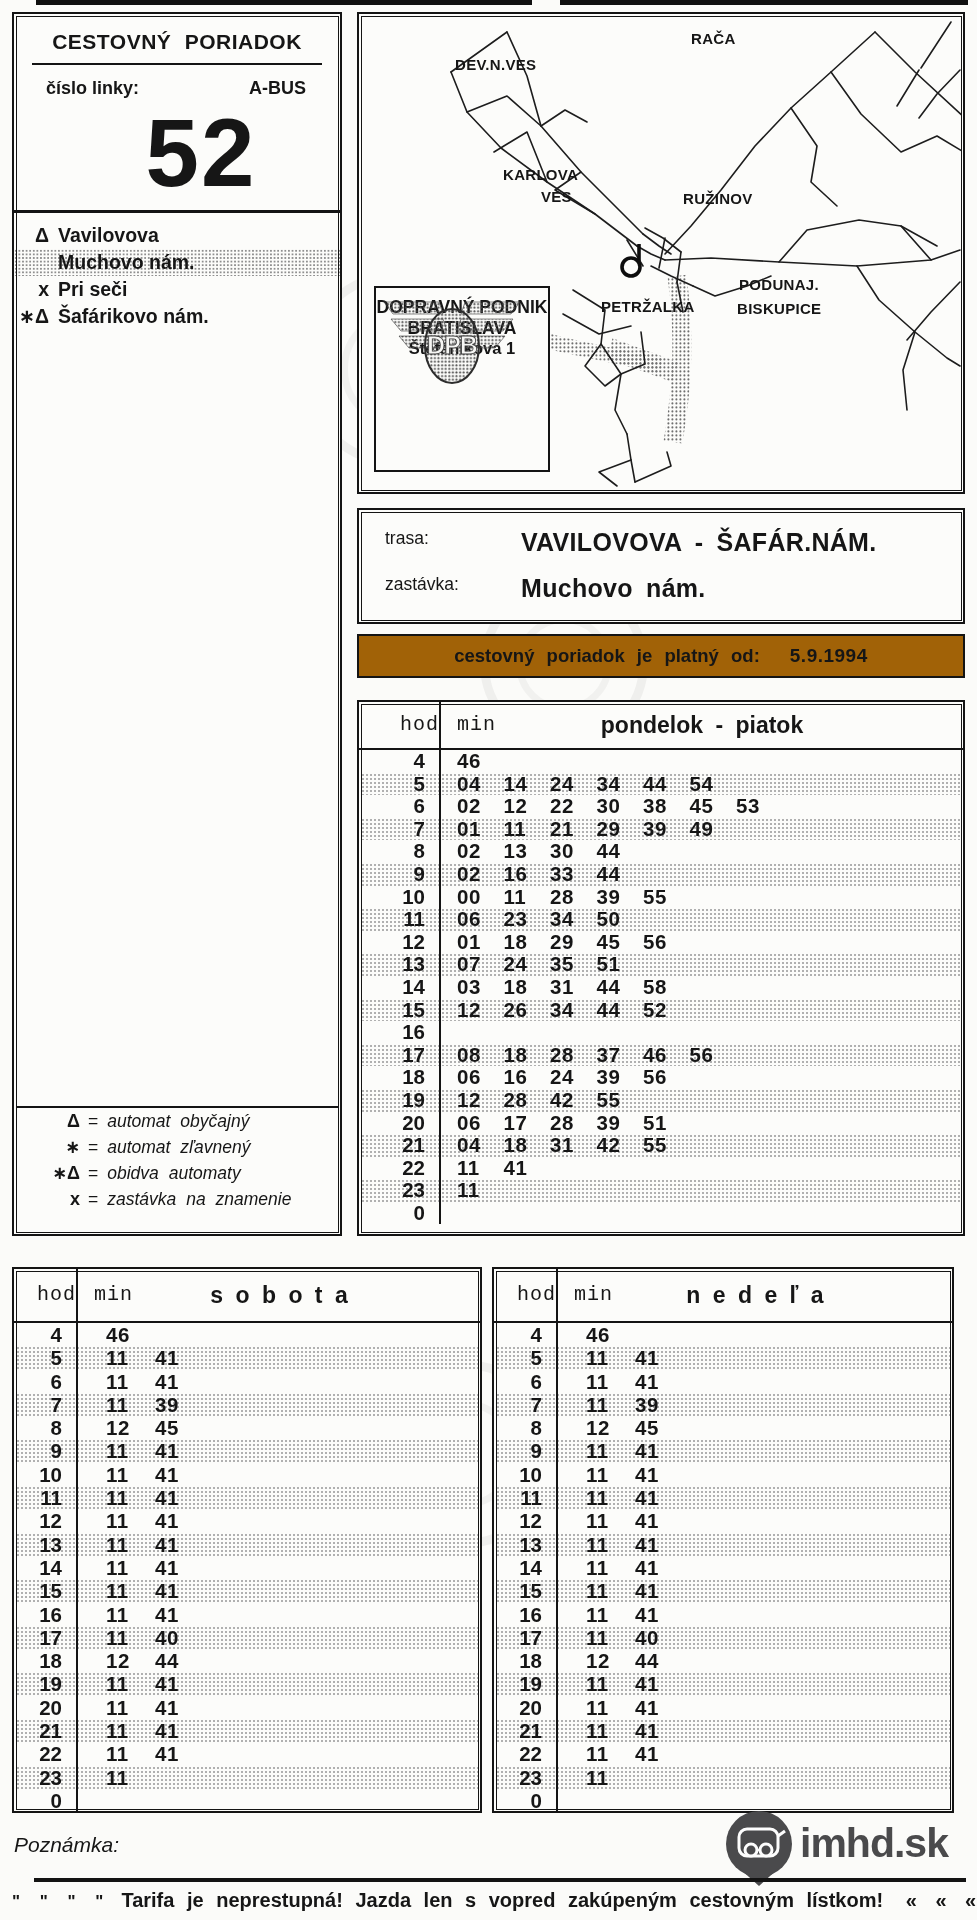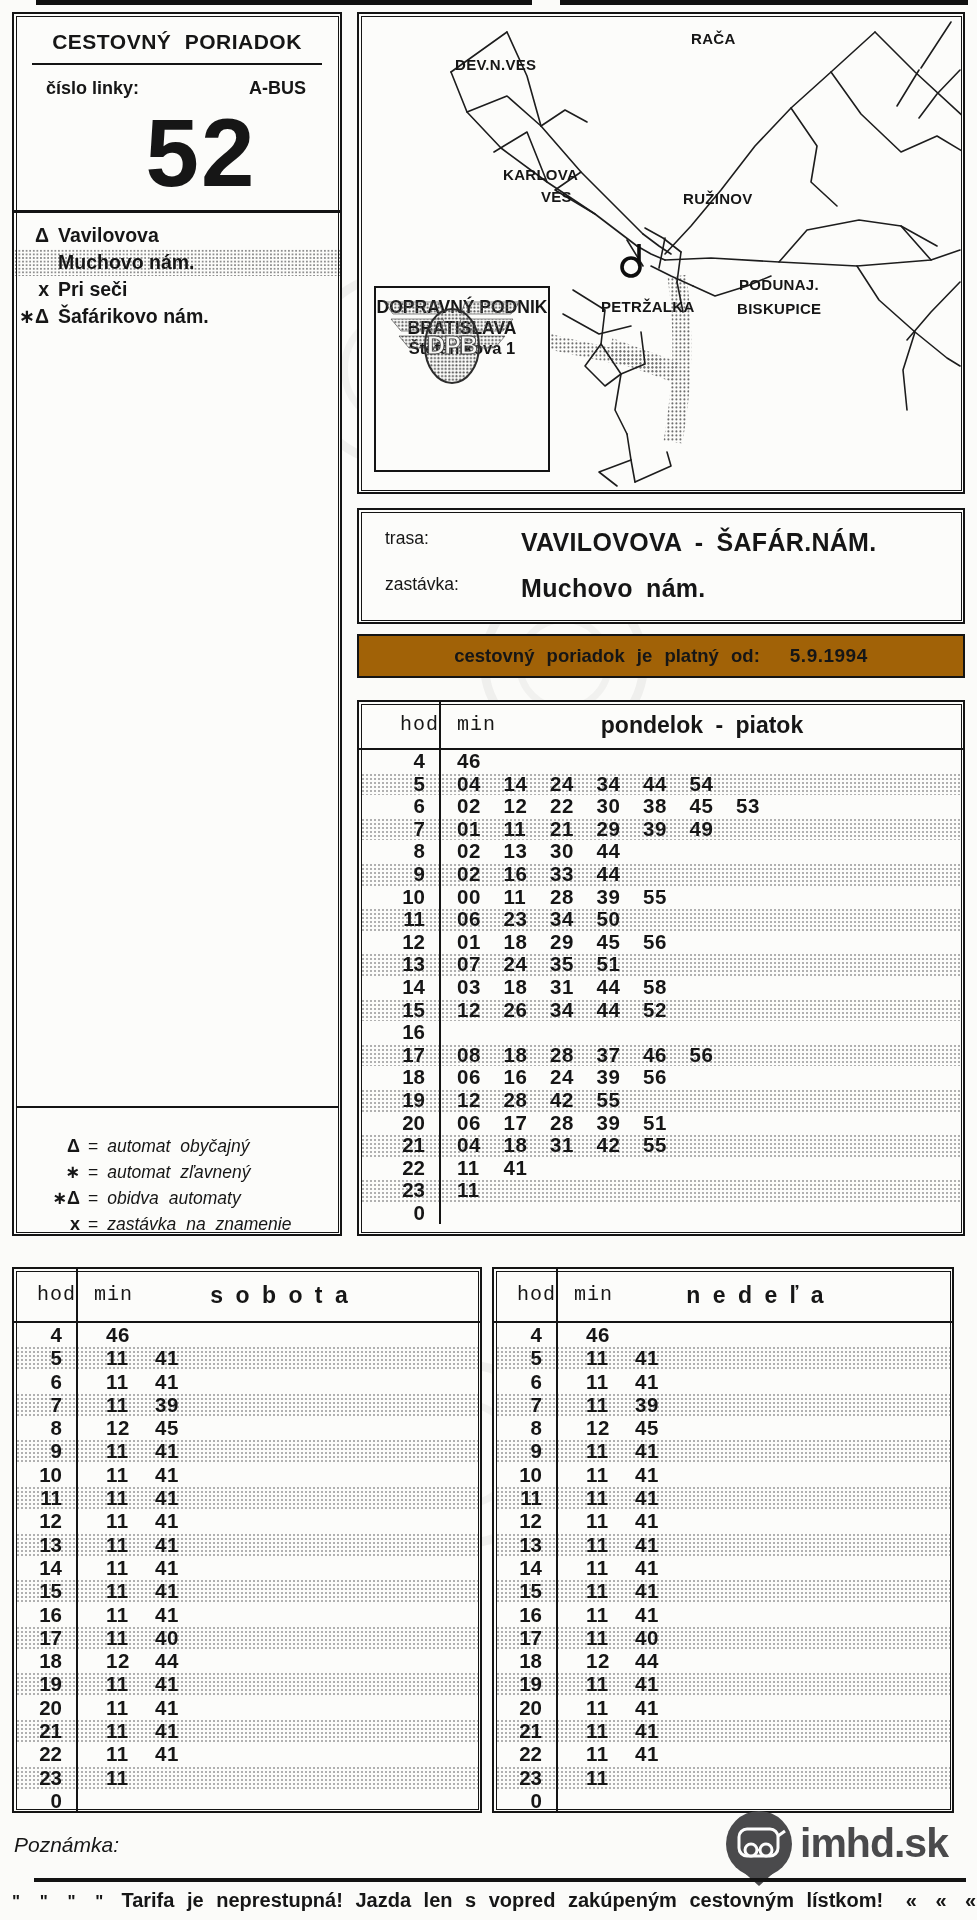--- a/index.html
+++ b/index.html
@@ -20,21 +20,21 @@
   .lp-title{margin-top:16px;text-align:center;font-size:21px;font-weight:700;letter-spacing:.5px;word-spacing:7px;}
   .lp-rule{margin:9px 18px 0;border-top:2.5px solid #141414;}
   .lp-linky{display:flex;margin:13px 34px 0 32px;font-size:18px;font-weight:700;}
   .lp-linky .right{margin-left:auto;}
   .lp-num{margin-top:8px;padding-left:48px;text-align:center;font-size:96px;font-weight:700;line-height:.95;letter-spacing:2px;}
   .lp-sep{margin-top:12px;border-top:3px solid #141414;}
   .stops{margin-top:9px;}
   .stop-row{height:27px;line-height:27px;font-size:19.5px;font-weight:700;white-space:nowrap;}
   .stop-row .sym{display:inline-block;width:44px;text-align:right;padding-right:9px;box-sizing:border-box;}
   .stop-row.hl{background-image:radial-gradient(#8f8f8f 1.05px,rgba(0,0,0,0) 1.35px);background-size:3.6px 3.6px;}
-  .legend{position:absolute;left:2px;right:2px;top:1092px;border-top:2.5px solid #141414;padding-top:25px;}
+  .legend{position:absolute;left:2px;right:2px;top:1092px;border-top:2.5px solid #141414;padding-top:0;}
   .legend-row{height:26px;line-height:26px;font-size:17.5px;font-style:italic;word-spacing:5px;}
   .legend-row .sym{display:inline-block;width:64px;text-align:right;font-style:normal;font-weight:700;font-size:18px;}
   .legend-row .eq{display:inline-block;margin:0 9px 0 8px;font-style:normal;}
   
   #map-panel{left:357px;top:12px;width:608px;height:482px;}
   #map-panel svg{position:absolute;left:0;top:0;}
   .map-label{position:absolute;font-size:15px;font-weight:700;letter-spacing:.3px;white-space:nowrap;}
   #operator-box{position:absolute;left:15px;top:272px;width:176px;height:186px;border:2px solid #141414;background:#fcfcfa;text-align:center;box-sizing:border-box;padding-top:9px;}
   .op-l1{font-size:17.5px;font-weight:700;}
   .op-l2{font-size:17.5px;font-weight:700;}

